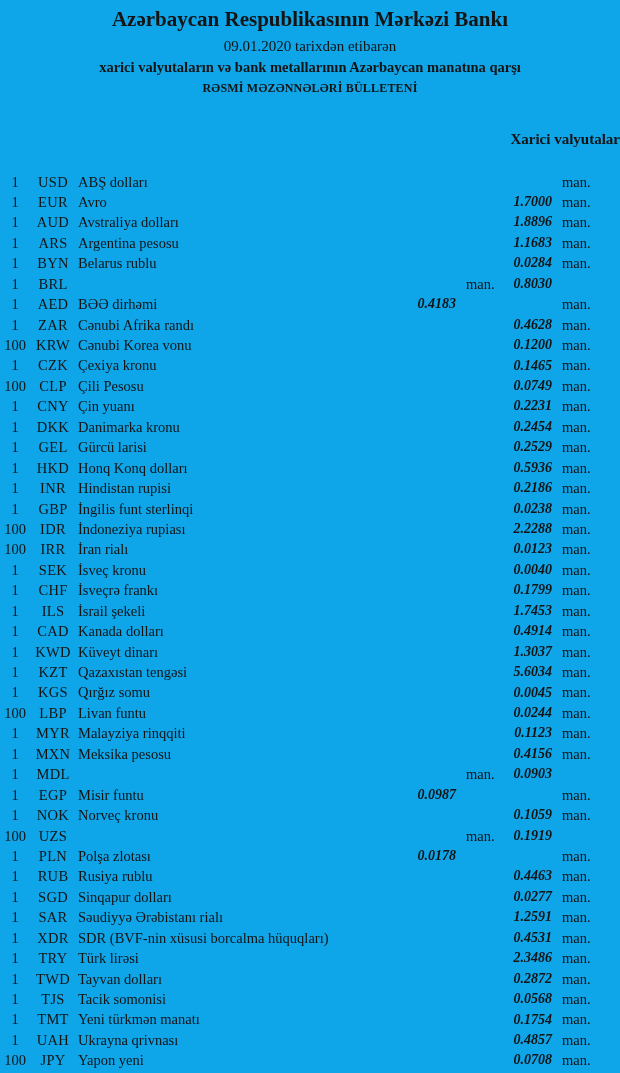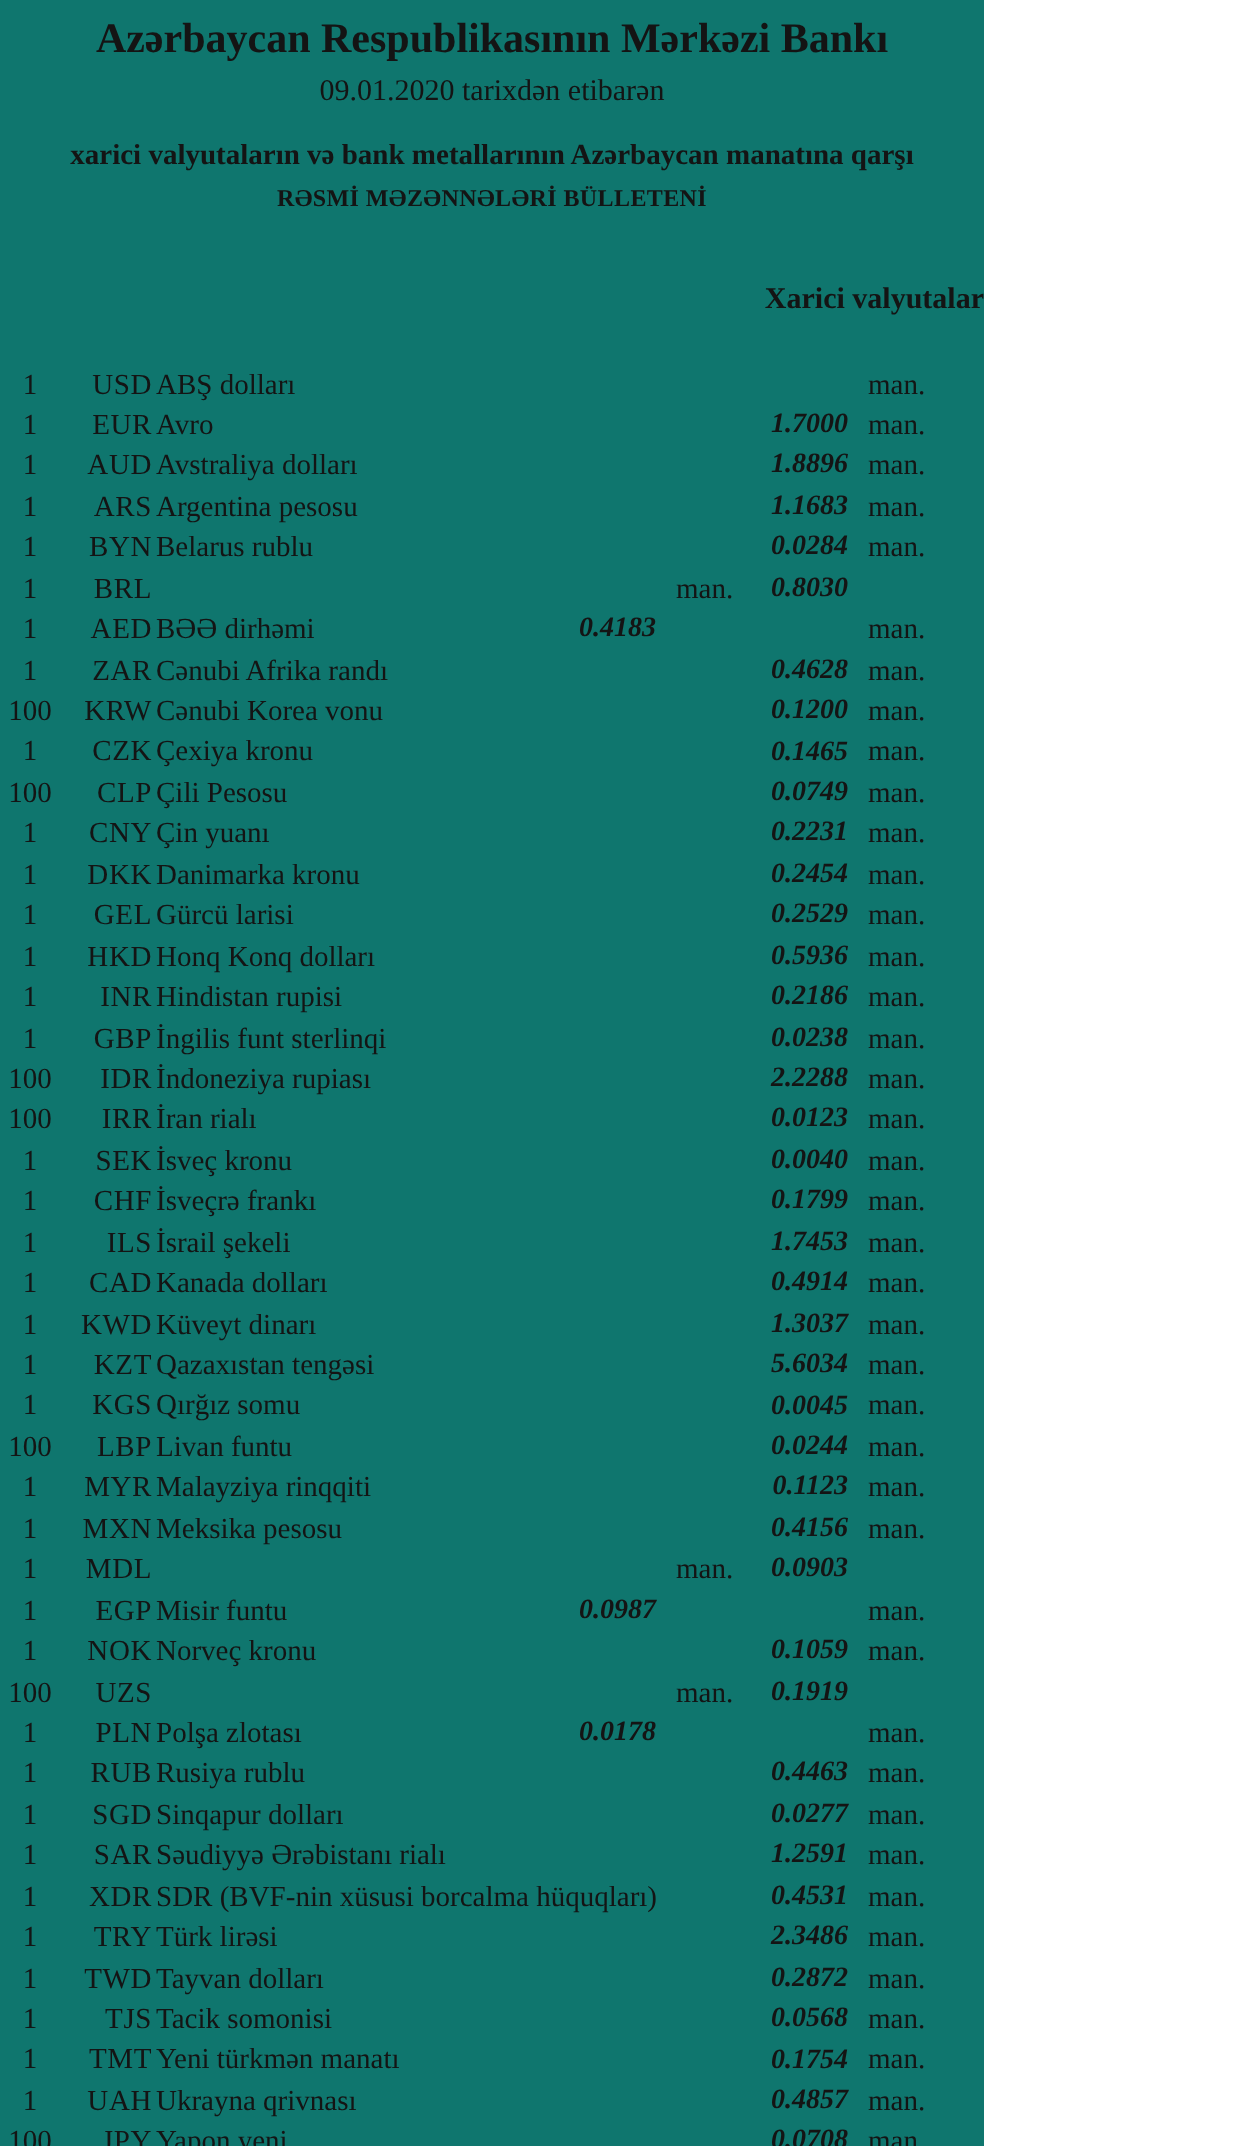--- a/index.html
+++ b/index.html
@@ -1,20 +1,20 @@
 <!DOCTYPE html>
 <html><head>
 <meta charset="utf-8">
 <style>
   html, body { margin: 0; padding: 0; background: #ffffff; }
   .page {
     position: relative;
-    width: 492px;
+    width: 620px;
     height: 1073px;
-    background: #0f766e;
+    background: #0ea5e9;
     color: #141414;
     font-family: "Liberation Serif", serif;
     overflow: hidden;
     box-sizing: border-box;
   }
   header { text-align: center; padding-top: 6px; }
   .title {
     font-size: 21px;
     font-weight: bold;
     line-height: 26px;
@@ -22,21 +22,21 @@
   .date-line {
     font-size: 15px;
     font-weight: normal;
     line-height: 18px;
     margin-top: 5px;
   }
   .subtitle {
     font-size: 14.5px;
     font-weight: bold;
     line-height: 18px;
-    margin-top: 14px;
+    margin-top: 3px;
   }
   .bulletin {
     font-size: 12px;
     font-weight: bold;
     line-height: 19px;
     margin-top: 3px;
     letter-spacing: 0.2px;
   }
   .section-title {
     text-align: right;
@@ -49,21 +49,21 @@
   .row {
     display: grid;
     grid-template-columns: 30px 46px 1fr 96px 58px;
     height: 20.45px;
     align-items: center;
     font-size: 14.5px;
     line-height: 20.45px;
     white-space: nowrap;
   }
   .qty  { text-align: center; }
-  .code { text-align: right; letter-spacing: 0.3px; }
+  .code { text-align: center; letter-spacing: 0.3px; }
   .name { padding-left: 2px; }
   .rate {
     text-align: right;
     font-weight: bold;
     font-style: italic;
     font-size: 14px;
     padding-right: 10px;
     margin-top: 41px;
   }
   .unit { padding-left: 0; }

